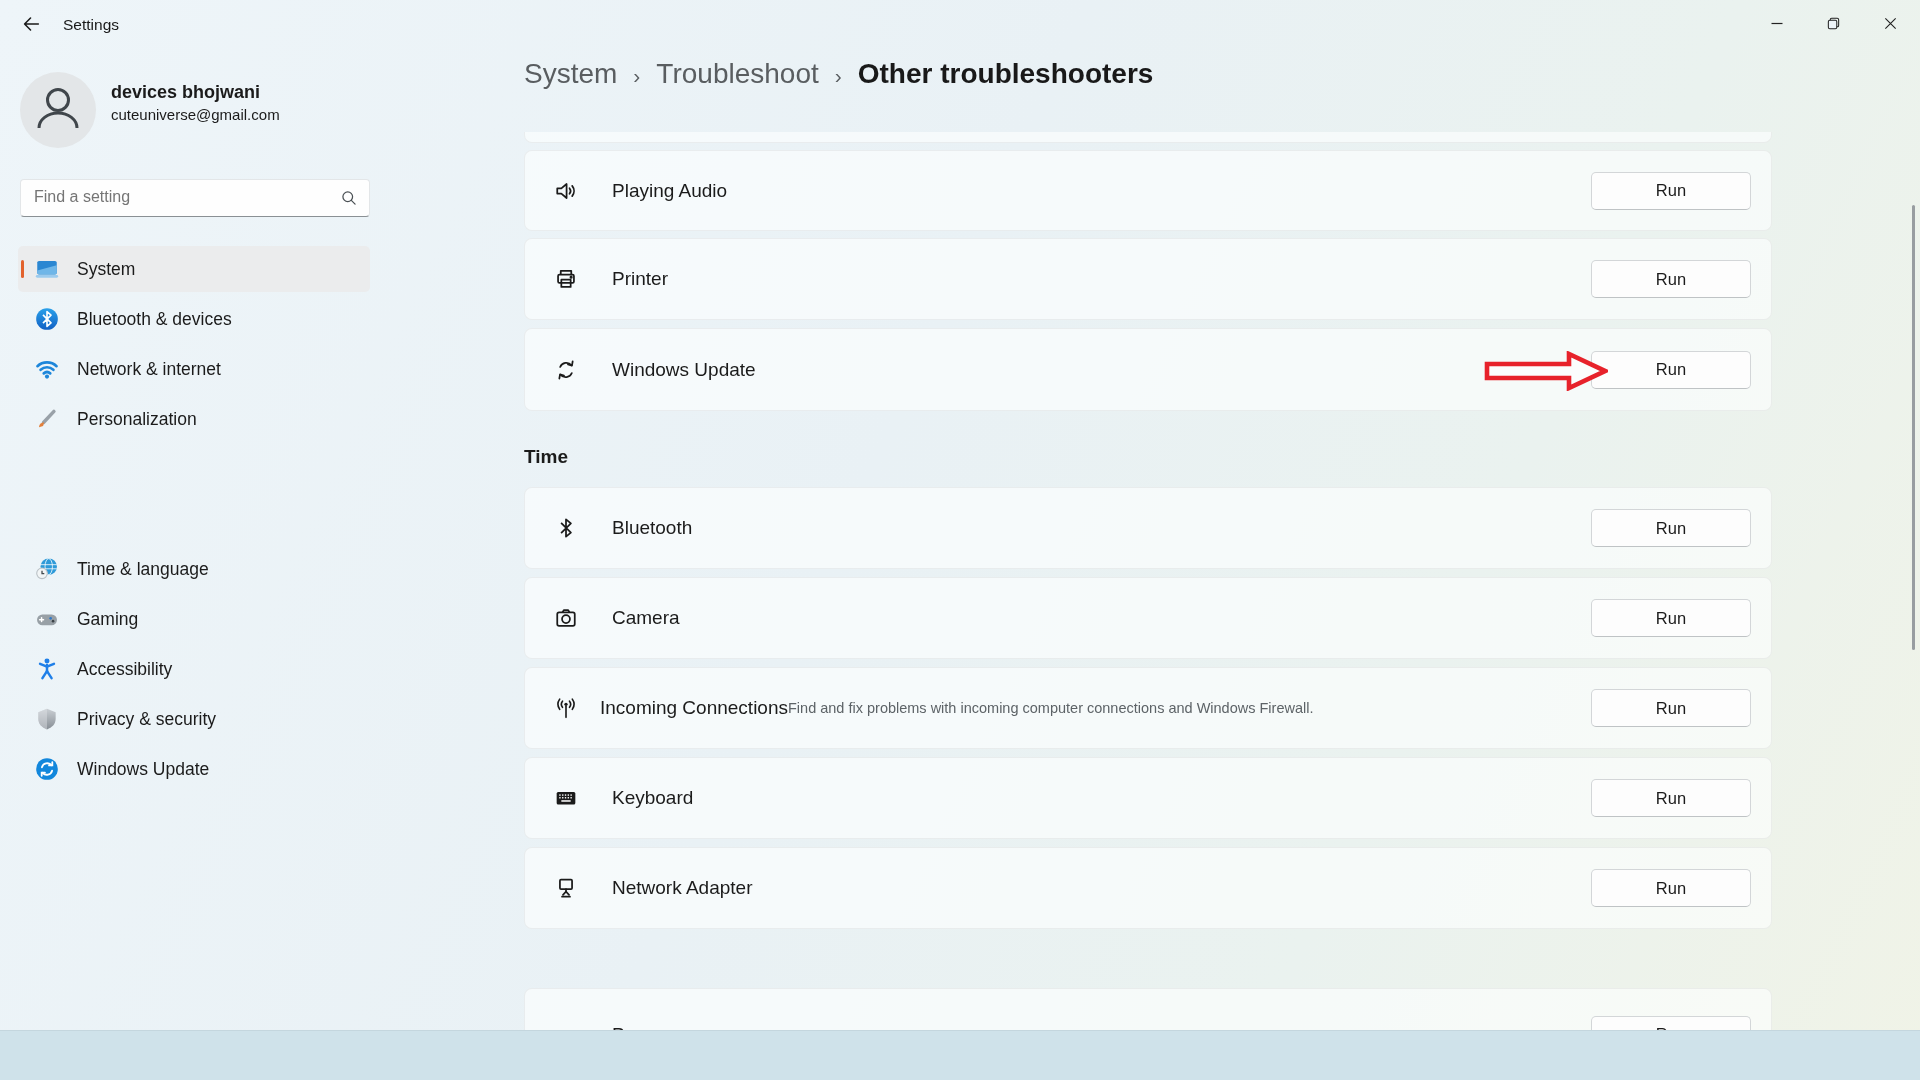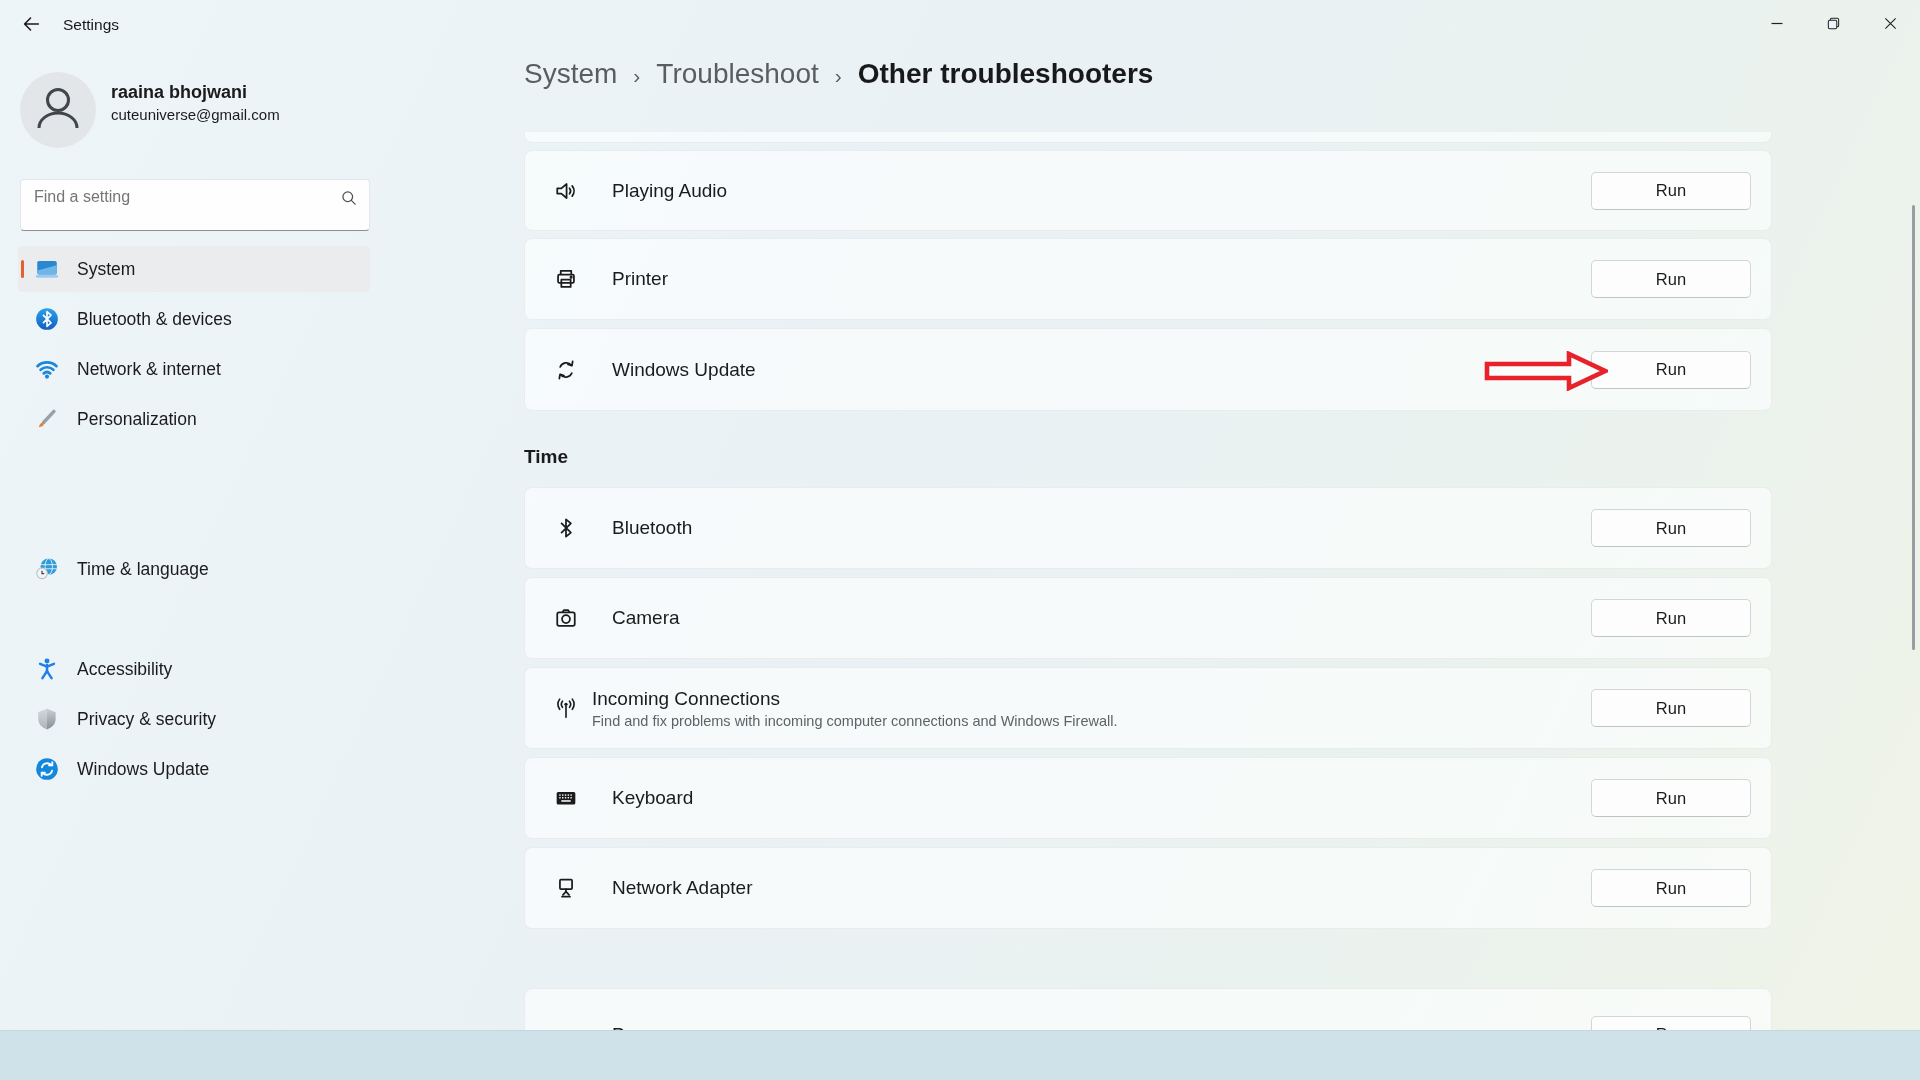--- a/index.html
+++ b/index.html
@@ -7,41 +7,41 @@
     font-family:"Liberation Sans",sans-serif;color:#1b1b1b;
     background:linear-gradient(115deg,#eef5f9 0%,#e9f1f5 45%,#eaf2ef 72%,#f0f3e7 100%)}
   
   .back{position:absolute;left:12px;top:10px;width:38px;height:32px;display:flex;align-items:center;justify-content:center;border-radius:4px}
   .apptitle{position:absolute;left:63px;top:16px;font-size:15.5px;color:#191919}
   .winbtn{position:absolute;top:0;width:46px;height:50px;display:flex;align-items:center;justify-content:center}
   
   .avatar{position:absolute;left:20px;top:72px;width:76px;height:76px;border-radius:50%;background:#e3e6e8;display:flex;align-items:center;justify-content:center}
   .pname{position:absolute;left:111px;top:82px;font-size:18px;font-weight:bold}
   .pemail{position:absolute;left:111px;top:106px;font-size:15px}
-  .searchbox{position:absolute;left:20px;top:179px;width:350px;height:52px;background:#fefefe;border:1px solid #e3e6e8;border-bottom:1px solid #8a9094;border-radius:4px;box-sizing:border-box}
+  .searchbox{position:absolute;left:20px;top:179px;width:350px;height:38px;background:#fefefe;border:1px solid #e3e6e8;border-bottom:1px solid #8a9094;border-radius:4px;box-sizing:border-box}
   .searchbox input{border:0;outline:0;background:transparent;font:16px "Liberation Sans",sans-serif;color:#5a6065;padding:8px 0 0 13px;width:295px}
   .searchbox .mag{position:absolute;right:10px;top:8px}
   
   .nav{position:absolute;left:18px;width:352px;height:46px;border-radius:5px;display:flex;align-items:center}
   .nav.sel{background:#ebeced}
   .pill{position:absolute;left:3px;top:14px;width:3px;height:18px;border-radius:2px;background:#e2622d;display:none}
   .nav.sel .pill{display:block}
   .nicon{margin-left:16px;width:26px;height:26px;flex:none}
   .nlabel{margin-left:17px;font-size:17.5px;white-space:nowrap}
   
   .crumb{position:absolute;left:524px;top:58px;font-size:28px;display:flex;align-items:baseline}
   .crumb .lvl{color:#595d60}
   .crumb .sep{color:#595d60;font-size:21px;margin:0 16px}
   .crumb .cur{color:#191919;font-weight:bold}
   
   .card{position:absolute;left:524px;width:1248px;background:rgba(253,255,255,.62);border:1px solid rgba(0,0,0,.055);border-radius:8px;box-sizing:border-box;display:flex;align-items:center}
   .strip{border-radius:0 0 8px 8px;border-top:none}
   .ricon{margin-left:27px;width:28px;height:28px;flex:none}
   .rlabel{margin-left:32px;font-size:19px}
-  .rtext{margin-left:12px;display:flex;flex-direction:column}
+  .rtext{margin-left:20px;display:flex;}
   .rtext .rlabel{margin-left:0}
   .rdesc{font-size:14.5px;color:#5d6367;margin-top:3px}
   .run{position:absolute;right:20px;top:50%;transform:translateY(-50%);width:160px;height:38px;background:#fdfdfd;border:1px solid #d3d6d8;border-bottom-color:#bfc3c5;border-radius:5px;font:16.5px "Liberation Sans",sans-serif;color:#1b1b1b}
   .other-h{position:absolute;left:524px;top:446px;font-size:19px;font-weight:bold}
   .vscroll{position:absolute;left:1912px;top:205px;width:3px;height:445px;background:#989da1;border-radius:2px}
   .redarrow{position:absolute;left:1484px;top:351px;z-index:5}
   
   .taskbar{position:absolute;left:0;top:1030px;width:1920px;height:50px;background:#cfe2ea;border-top:1px solid rgba(0,0,0,.05);box-sizing:border-box;z-index:10}
   .weather{position:absolute;left:16px;top:1033px;width:150px;height:44px;display:flex;align-items:center}
   .wtxt{margin-left:8px;font-size:14.5px;line-height:16px}
@@ -89,21 +89,21 @@
   </div>
 
   <div class="avatar">
     <span>
       <svg width="76" height="76" viewBox="0 0 76 76">
           <circle cx="38" cy="30" r="10.5" stroke="#40464b" stroke-width="3" fill="none"></circle>
           <path d="M19 58 a19 15 0 0 1 38 0" stroke="#40464b" stroke-width="3" fill="none"></path>
         </svg>
     </span>
   </div>
-  <div class="pname">raaina bhojwani</div>
+  <div class="pname">devices bhojwani</div>
   <div class="pemail">cuteuniverse@gmail.com</div>
 
   <div class="searchbox">
     <input placeholder="Find a setting" style="">
     <span class="mag">
       <svg width="20" height="20" viewBox="0 0 24 24">
           <circle cx="10.5" cy="10.5" r="5.8" stroke="#4a5054" stroke-width="1.5" fill="none"></circle>
           <path d="M14.8 14.8 L19.3 19.3" stroke="#4a5054" stroke-width="1.5" stroke-linecap="round"></path>
         </svg>
     </span>
@@ -163,20 +163,31 @@
           <circle cx="13.6" cy="9.8" r="7.6" fill="#2e9ad8"></circle>
           <g stroke="rgba(255,255,255,.8)" fill="none" stroke-width=".9">
             <ellipse cx="13.6" cy="9.8" rx="3.4" ry="7.4"></ellipse>
             <path d="M6.3 8 h14.6 M6.3 11.8 h14.6"></path>
           </g>
           <circle cx="7.4" cy="16" r="4.9" fill="#f2f5f6" stroke="#b9c0c5"></circle>
           <path d="M7.4 13.6 v2.6 h2.1" stroke="#42484d" stroke-width="1.2" fill="none"></path>
         </svg>
     </span>
     <span class="nlabel">Time &amp; language</span>
+  </div>
+  <div class="nav" style="top:596px">
+    <span class="nicon">
+      <svg width="26" height="26" viewBox="0 0 24 24">
+          <rect x="2.8" y="7.8" width="18.4" height="10" rx="5" fill="#98a0a6"></rect>
+          <path d="M7 10.8 v3.6 M5.2 12.6 h3.6" stroke="#fff" stroke-width="1.4" stroke-linecap="round"></path>
+          <circle cx="15.4" cy="11.4" r="1.2" fill="#2f77c6"></circle>
+          <circle cx="17.6" cy="14" r="1.2" fill="#3b4248"></circle>
+        </svg>
+    </span>
+    <span class="nlabel">Gaming</span>
   </div>
   <div class="nav" style="top:646px">
     <span class="nicon">
       <svg width="26" height="26" viewBox="0 0 24 24">
           <circle cx="12" cy="4.6" r="2.3" fill="#1f7fe8"></circle>
           <g stroke="#1f7fe8" stroke-width="2.3" stroke-linecap="round" fill="none">
             <path d="M12 8.2 V14"></path>
             <path d="M12 9.8 L5.6 7.2"></path>
             <path d="M12 9.8 L18.4 7.2"></path>
             <path d="M12 14 L7.8 20.4"></path>

